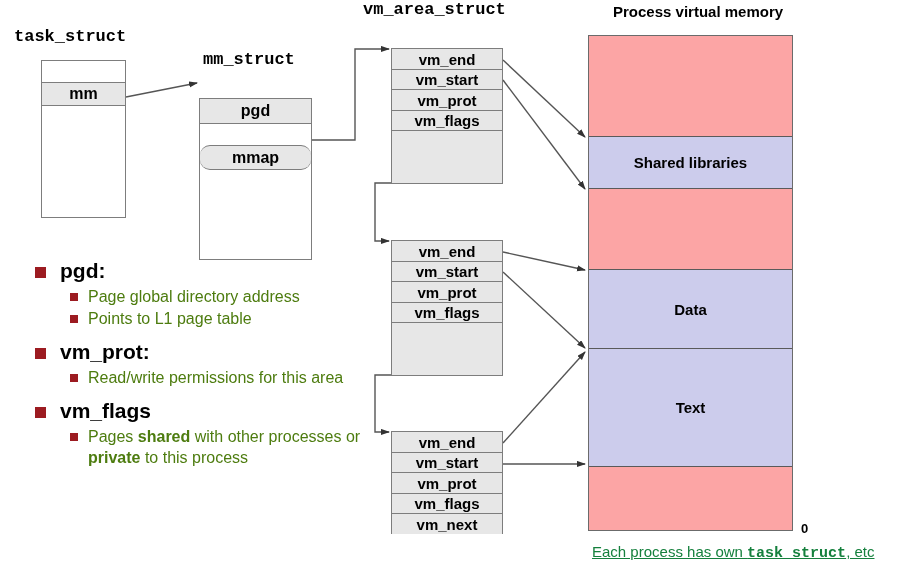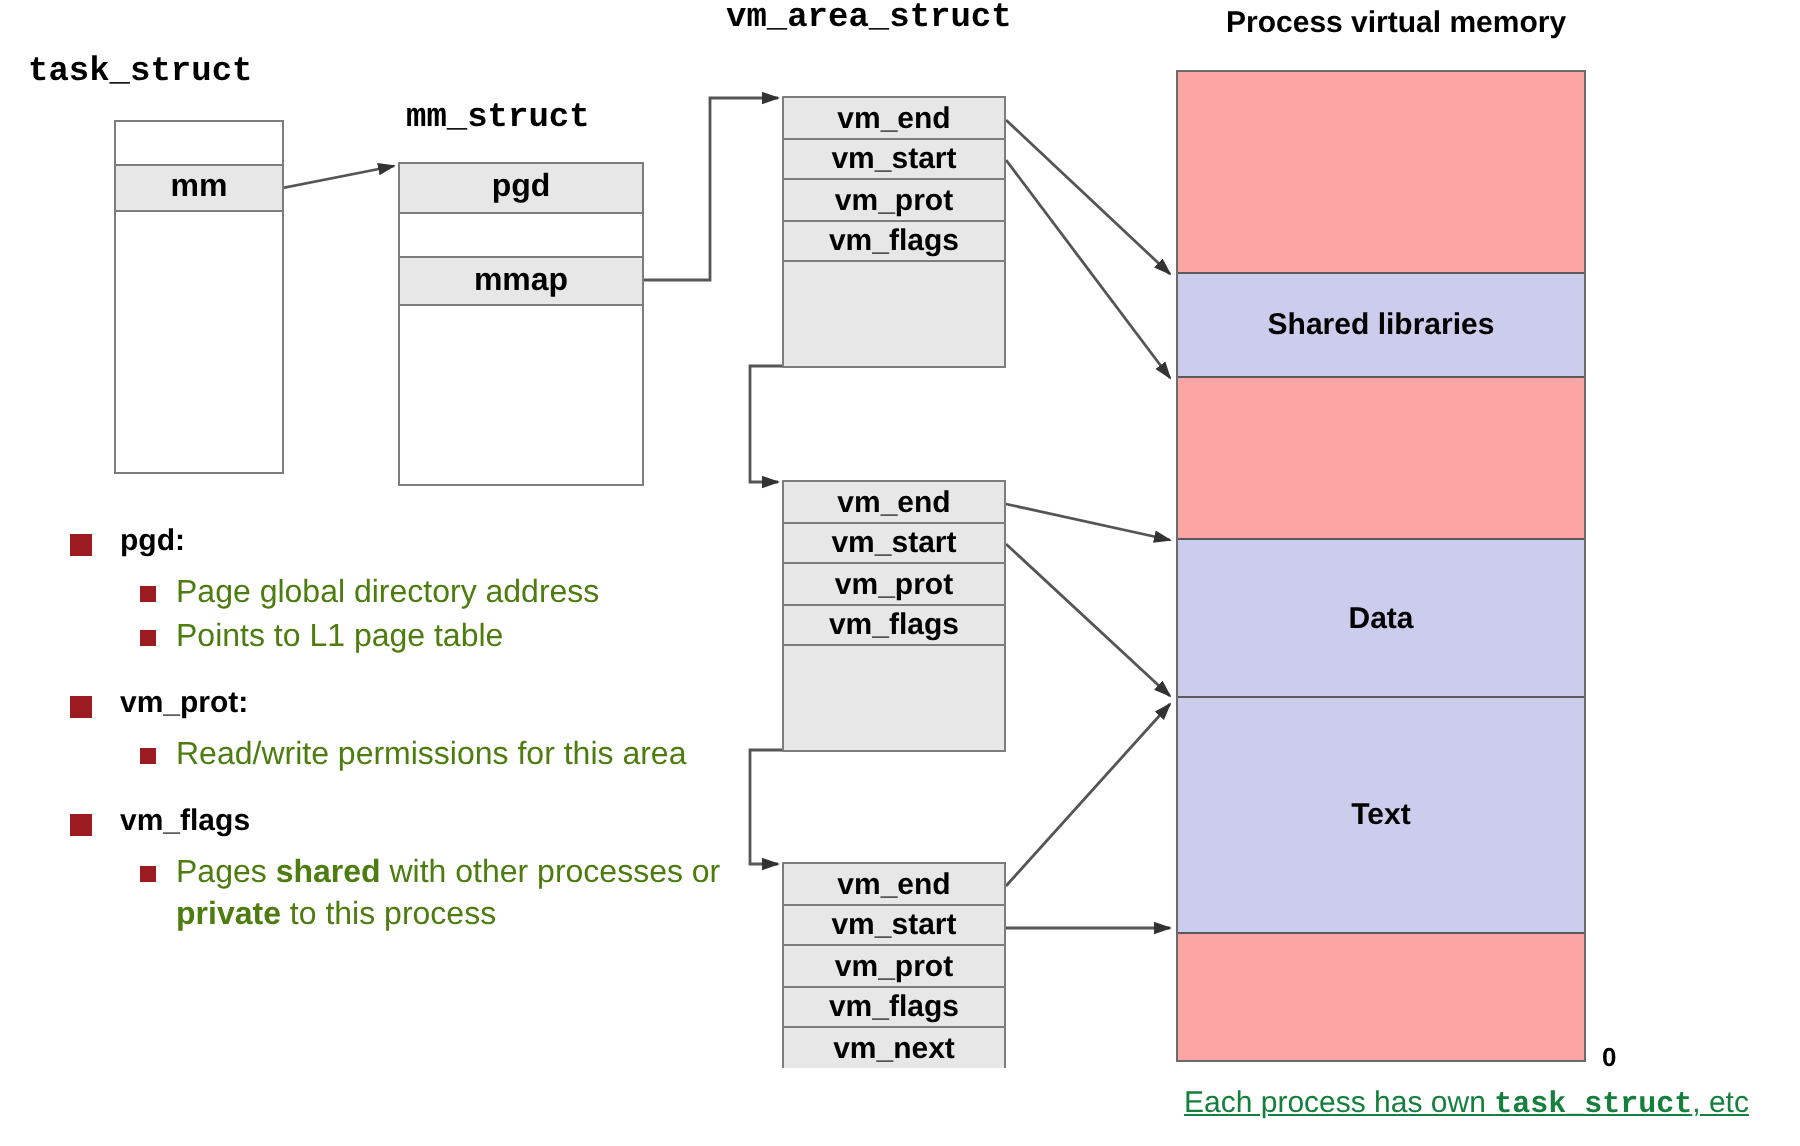--- a/index.html
+++ b/index.html
@@ -84,21 +84,21 @@
     position:absolute;font-size:15px;color:#15803d;white-space:nowrap;text-decoration:underline;
   }
   .caption .mono{
     font-family:"Liberation Mono","DejaVu Sans Mono",monospace;
     font-weight:bold;font-size:15px;
   }
 
   
   #bullets{position:absolute;left:18px;top:258px;width:345px;}
   .b1{position:relative;margin:0 0 2px 0;padding-left:42px;
-      font-weight:bold;font-size:15px;color:#000;line-height:26px;}
+      font-weight:bold;font-size:21px;color:#000;line-height:26px;}
   .b1 .sq{position:absolute;left:17px;top:9px;width:11px;height:11px;background:#9c1b21;}
   .b2{position:relative;margin:0 0 1px 0;padding-left:70px;
       font-size:16px;color:#4d7c0f;line-height:21px;}
   .b2 .sq{position:absolute;left:52px;top:7px;width:8px;height:8px;background:#9c1b21;}
   .b2 b{font-weight:bold;}
 
   svg#wires{position:absolute;left:0;top:0;width:900px;height:573px;pointer-events:none;}
 </style>
 </head>
 <body>
@@ -129,28 +129,28 @@
 
       <path d="M503,272 L585,348" marker-end="url(#ah)"></path>
 
       <path d="M503,443 L585,352" marker-end="url(#ah)"></path>
 
       <path d="M503,464 L585,464" marker-end="url(#ah)"></path>
     </g>
   </svg>
 
   <div class="struct-title" style="left:14px;top:27px;">task_struct</div>
-  <div class="sbox" id="taskbox" style="left:41px;top:60px;width:85px;height:177px;margin-left:16px;">
+  <div class="sbox" id="taskbox" style="left:41px;top:60px;width:85px;height:158px;">
     <div class="srow" style="top: 21px; height: 24px; background: rgb(231, 231, 231);">mm</div>
   </div>
 
   <div class="struct-title" style="left:203px;top:50px;">mm_struct</div>
-  <div class="sbox" id="mmbox" style="left:199px;top:81px;width:123px;height:162px;">
+  <div class="sbox" id="mmbox" style="left:199px;top:98px;width:113px;height:162px;">
     <div class="srow" style="top: 0px; height: 25px; border-top: none; background: rgb(231, 231, 231);">pgd</div>
-    <div class="srow" style="top: 46px; height: 25px; background: rgb(231, 231, 231);">mmap</div>
+    <div class="srow" style="top: 46px; height: 25px; background: rgb(231, 231, 231); border-radius: 10px;">mmap</div>
   </div>
 
   <div class="struct-title" style="left:363px;top:0;">vm_area_struct</div>
 
   <div class="sbox" style="left:391px;top:48px;width:112px;height:136px;background:#e7e7e7;">
     <div class="vrow" style="top: 0px; height: 21px; background: rgb(231, 231, 231);">vm_end</div>
     <div class="vrow" style="top: 21px; height: 20px; background: rgb(231, 231, 231);">vm_start</div>
     <div class="vrow" style="top: 41px; height: 21px; background: rgb(231, 231, 231);">vm_prot</div>
     <div class="vrow" style="top: 62px; height: 20px; background: rgb(231, 231, 231);">vm_flags</div>
     <div class="vfill" style="top: 82px; height: 51px; background: rgb(231, 231, 231);"></div>

